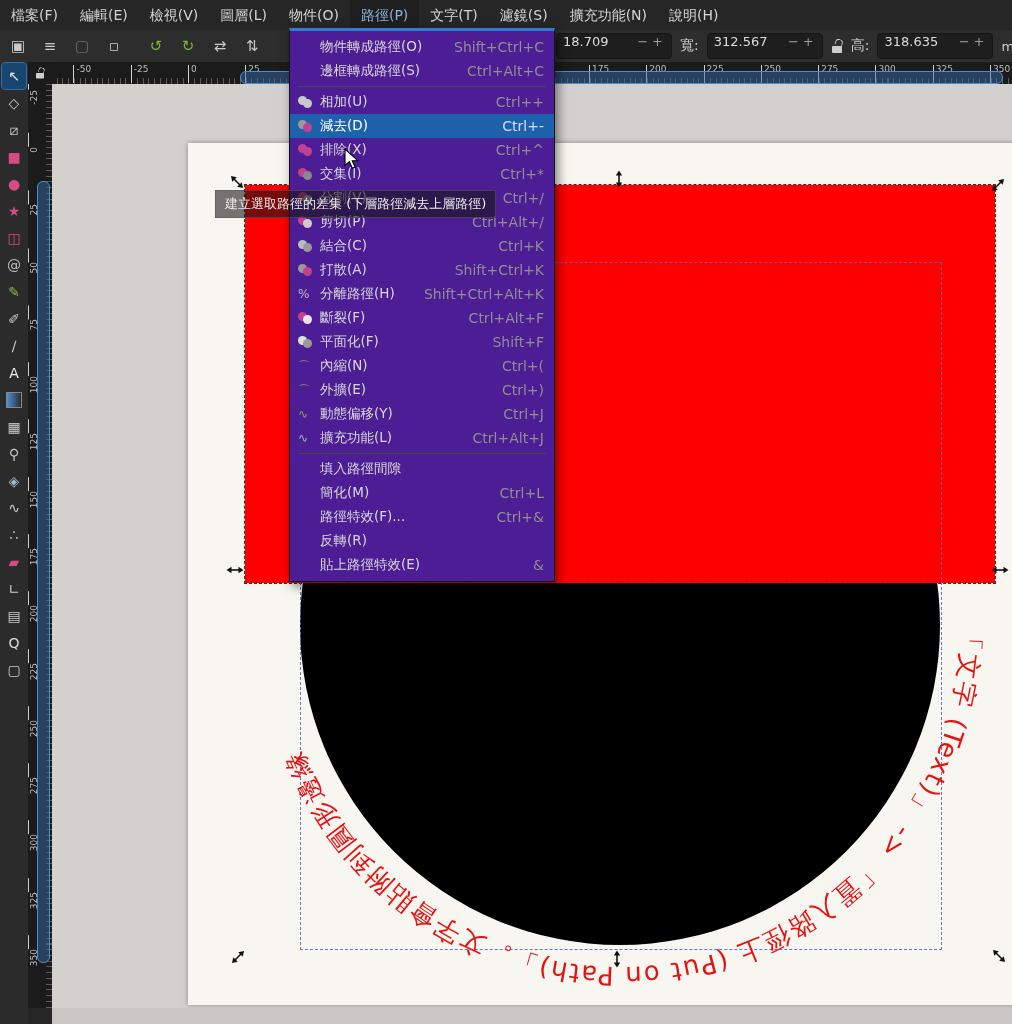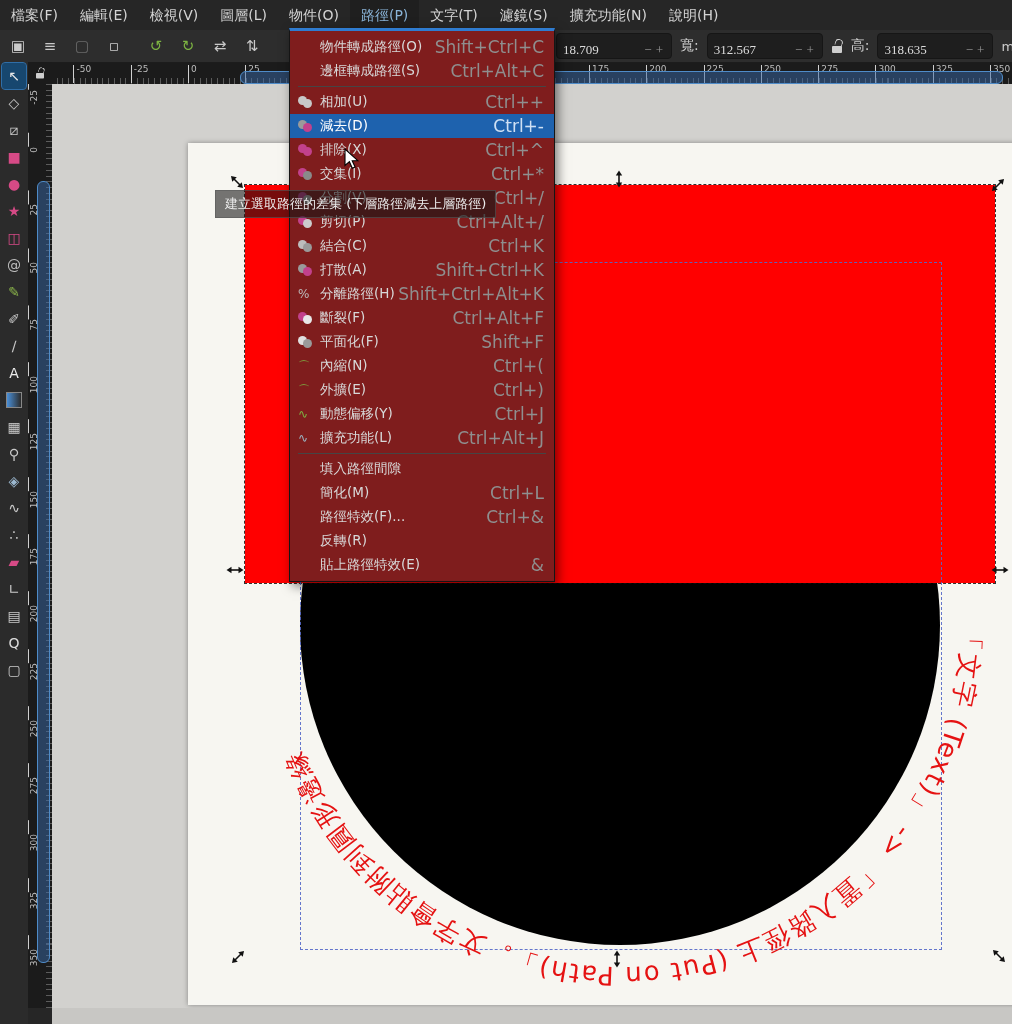--- a/index.html
+++ b/index.html
@@ -11,22 +11,22 @@
            display:flex;align-items:stretch;z-index:30;}
   .mb-item{padding:0 11px;line-height:30px;font-size:14px;color:#d4d4d4;white-space:nowrap;}
   .mb-item.active{background:#1f1f1f;color:#8ab4d8;}
   
   #toolbar{position:absolute;left:0;top:30px;width:1012px;height:32px;background:#2d2d2d;
            border-bottom:1px solid #1c1c1c;display:flex;align-items:center;z-index:5;}
   .tb-icon{width:32px;text-align:center;font-size:15px;color:#c9c9c9;line-height:32px;}
   .tb-icon.dim{color:#6a6a6a;}
   .tb-gap{width:10px;}
   #tb-fields{position:absolute;left:556px;top:0;height:32px;display:flex;align-items:center;gap:8px;}
-  .num-field{display:flex;align-items:flex-end;background:#1e1e1e;border:1px solid #161616;
-             border-radius:4px;height:24px;width:102px;padding:0 6px;color:#dcdcdc;font-size:13px;font-family:Liberation Serif, serif;}
+  .num-field{display:flex;align-items:flex-start;background:#1e1e1e;border:1px solid #161616;
+             border-radius:4px;height:24px;width:102px;padding:0 6px;color:#dcdcdc;font-size:13px;}
   .num-field .val{flex:1;}
   .num-field .st{color:#9a9a9a;font-size:13px;padding:0 2px;}
   .fld-label{color:#cfcfcf;font-size:14px;}
   #unit{color:#cfcfcf;font-size:13px;width:12px;overflow:hidden;white-space:nowrap;}
   .padlock{position:relative;width:12px;height:14px;display:inline-block;}
   .padlock .body{position:absolute;left:1px;bottom:0;width:10px;height:7px;background:#cfcfcf;border-radius:1px;}
   .padlock .shackle{position:absolute;left:2px;top:0;width:6px;height:6px;border:1.5px solid #cfcfcf;
                     border-bottom:none;border-radius:4px 4px 0 0;transform:translateX(2px) rotate(18deg);}
   
   #toolbox{position:absolute;left:0;top:62px;width:28px;height:962px;background:#2b2b2b;z-index:6;}
@@ -54,27 +54,27 @@
   #page{position:absolute;background:#f7f6f1;box-shadow:0 0 5px rgba(0,0,0,.35);}
   .abs{position:absolute;}
   #black-circle{border-radius:50%;background:#000;}
   #red-rect{background:#ff0000;}
   #rect-marquee{border:1px dashed rgba(15,15,15,.85);}
   #text-bbox{border:1px dashed rgba(85,105,200,.9);}
   #arc-svg{position:absolute;left:0;top:0;pointer-events:none;}
   #hscroll{position:absolute;left:52px;top:1008px;width:960px;height:16px;background:#c8c7c4;z-index:6;}
   .handle{position:absolute;z-index:8;}
   
-  #path-menu{position:absolute;left:289px;top:28px;width:264px;background:#7f1d1d;
+  #path-menu{position:absolute;left:289px;top:28px;width:264px;background:#4c1d95;
              border:1px solid #151515;border-top:3px solid #2f7cd0;z-index:40;
              box-shadow:3px 4px 10px rgba(0,0,0,.5);padding:4px 0;}
   .mi{display:flex;align-items:center;height:24px;padding:0 10px 0 8px;}
   .mi .ic{width:22px;display:flex;align-items:center;justify-content:flex-start;}
   .mi .lbl{flex:1;font-size:13.5px;color:#d8d8d8;white-space:nowrap;}
-  .mi .sc{font-size:17px;color:#8f8f8f;white-space:nowrap;}
+  .mi .sc{font-size:14px;color:#8f8f8f;white-space:nowrap;}
   .mi.hl{background:#1e62ae;}
   .mi.hl .lbl{color:#ffffff;}
   .mi.hl .sc{color:#cfe0f4;}
   .msep{height:1px;background:#454545;margin:3px 8px;}
   .bool-icon{position:relative;width:15px;height:12px;display:inline-block;}
   .bool-icon i{position:absolute;width:9px;height:9px;border-radius:50%;}
   .bool-icon i.a{left:0;top:0;background:var(--c1);}
   .bool-icon i.b{left:5px;top:3px;background:var(--c2);}
   .glyph-icon{font-size:12px;line-height:12px;}
   

